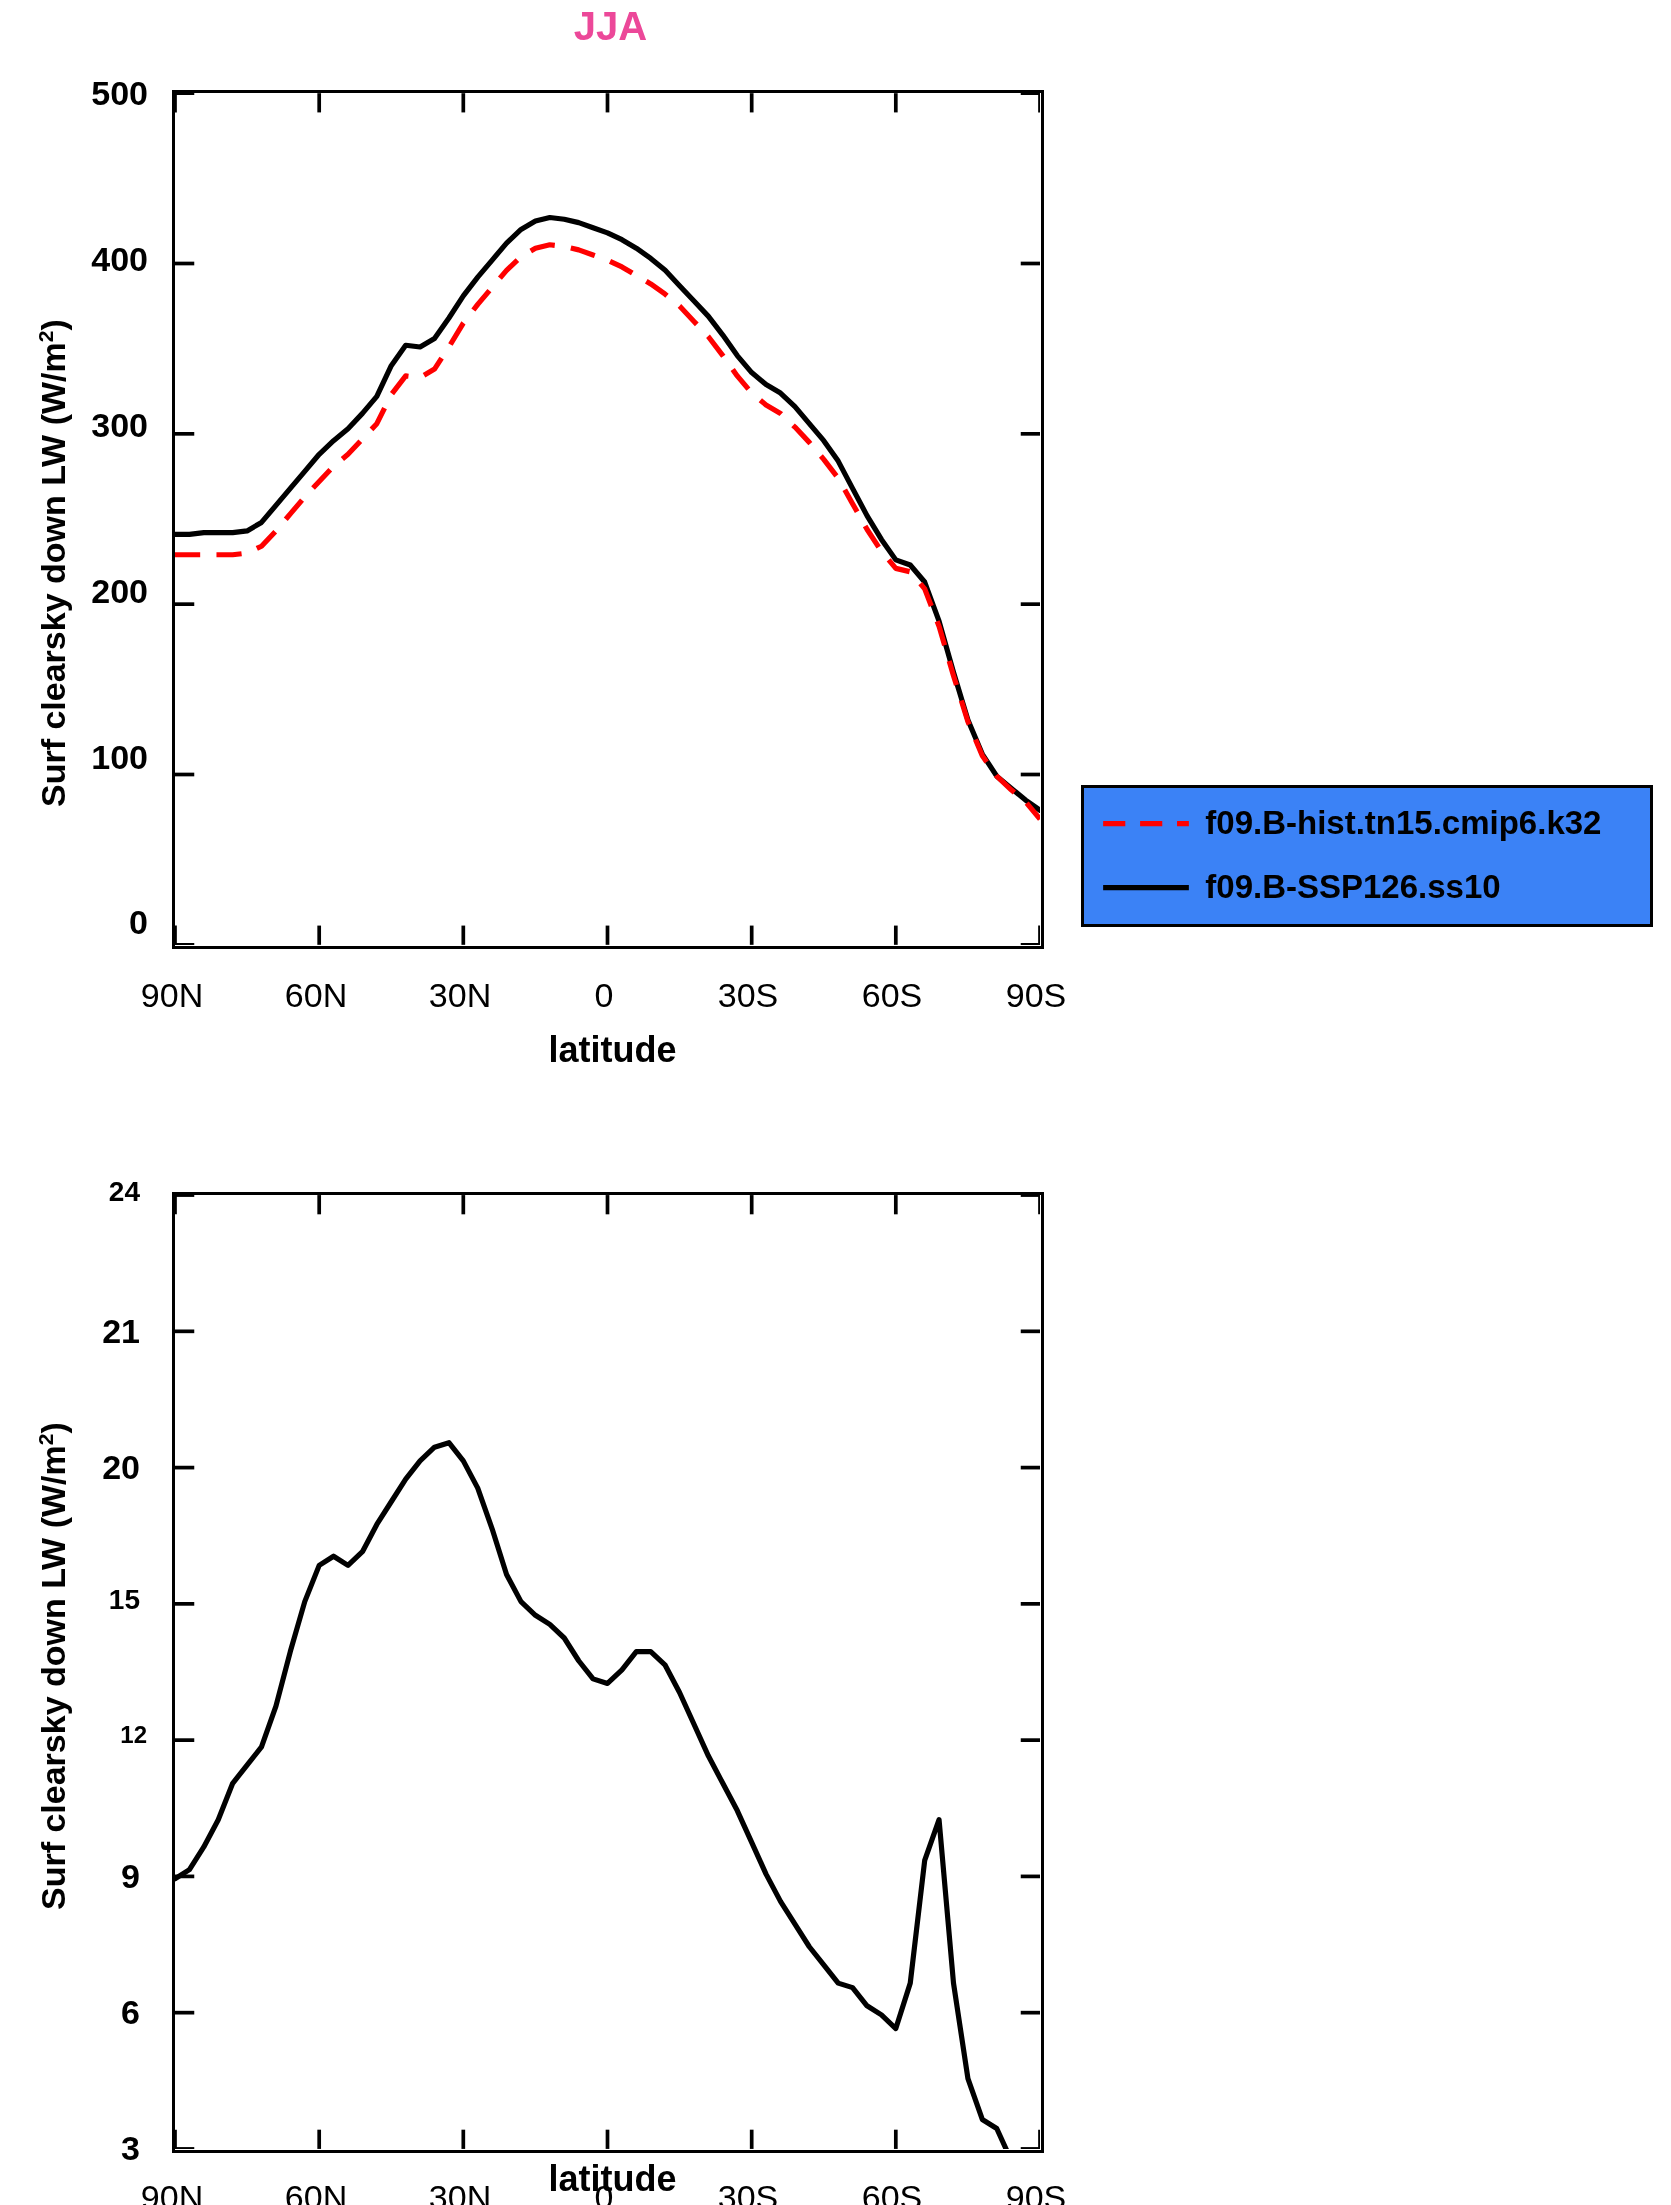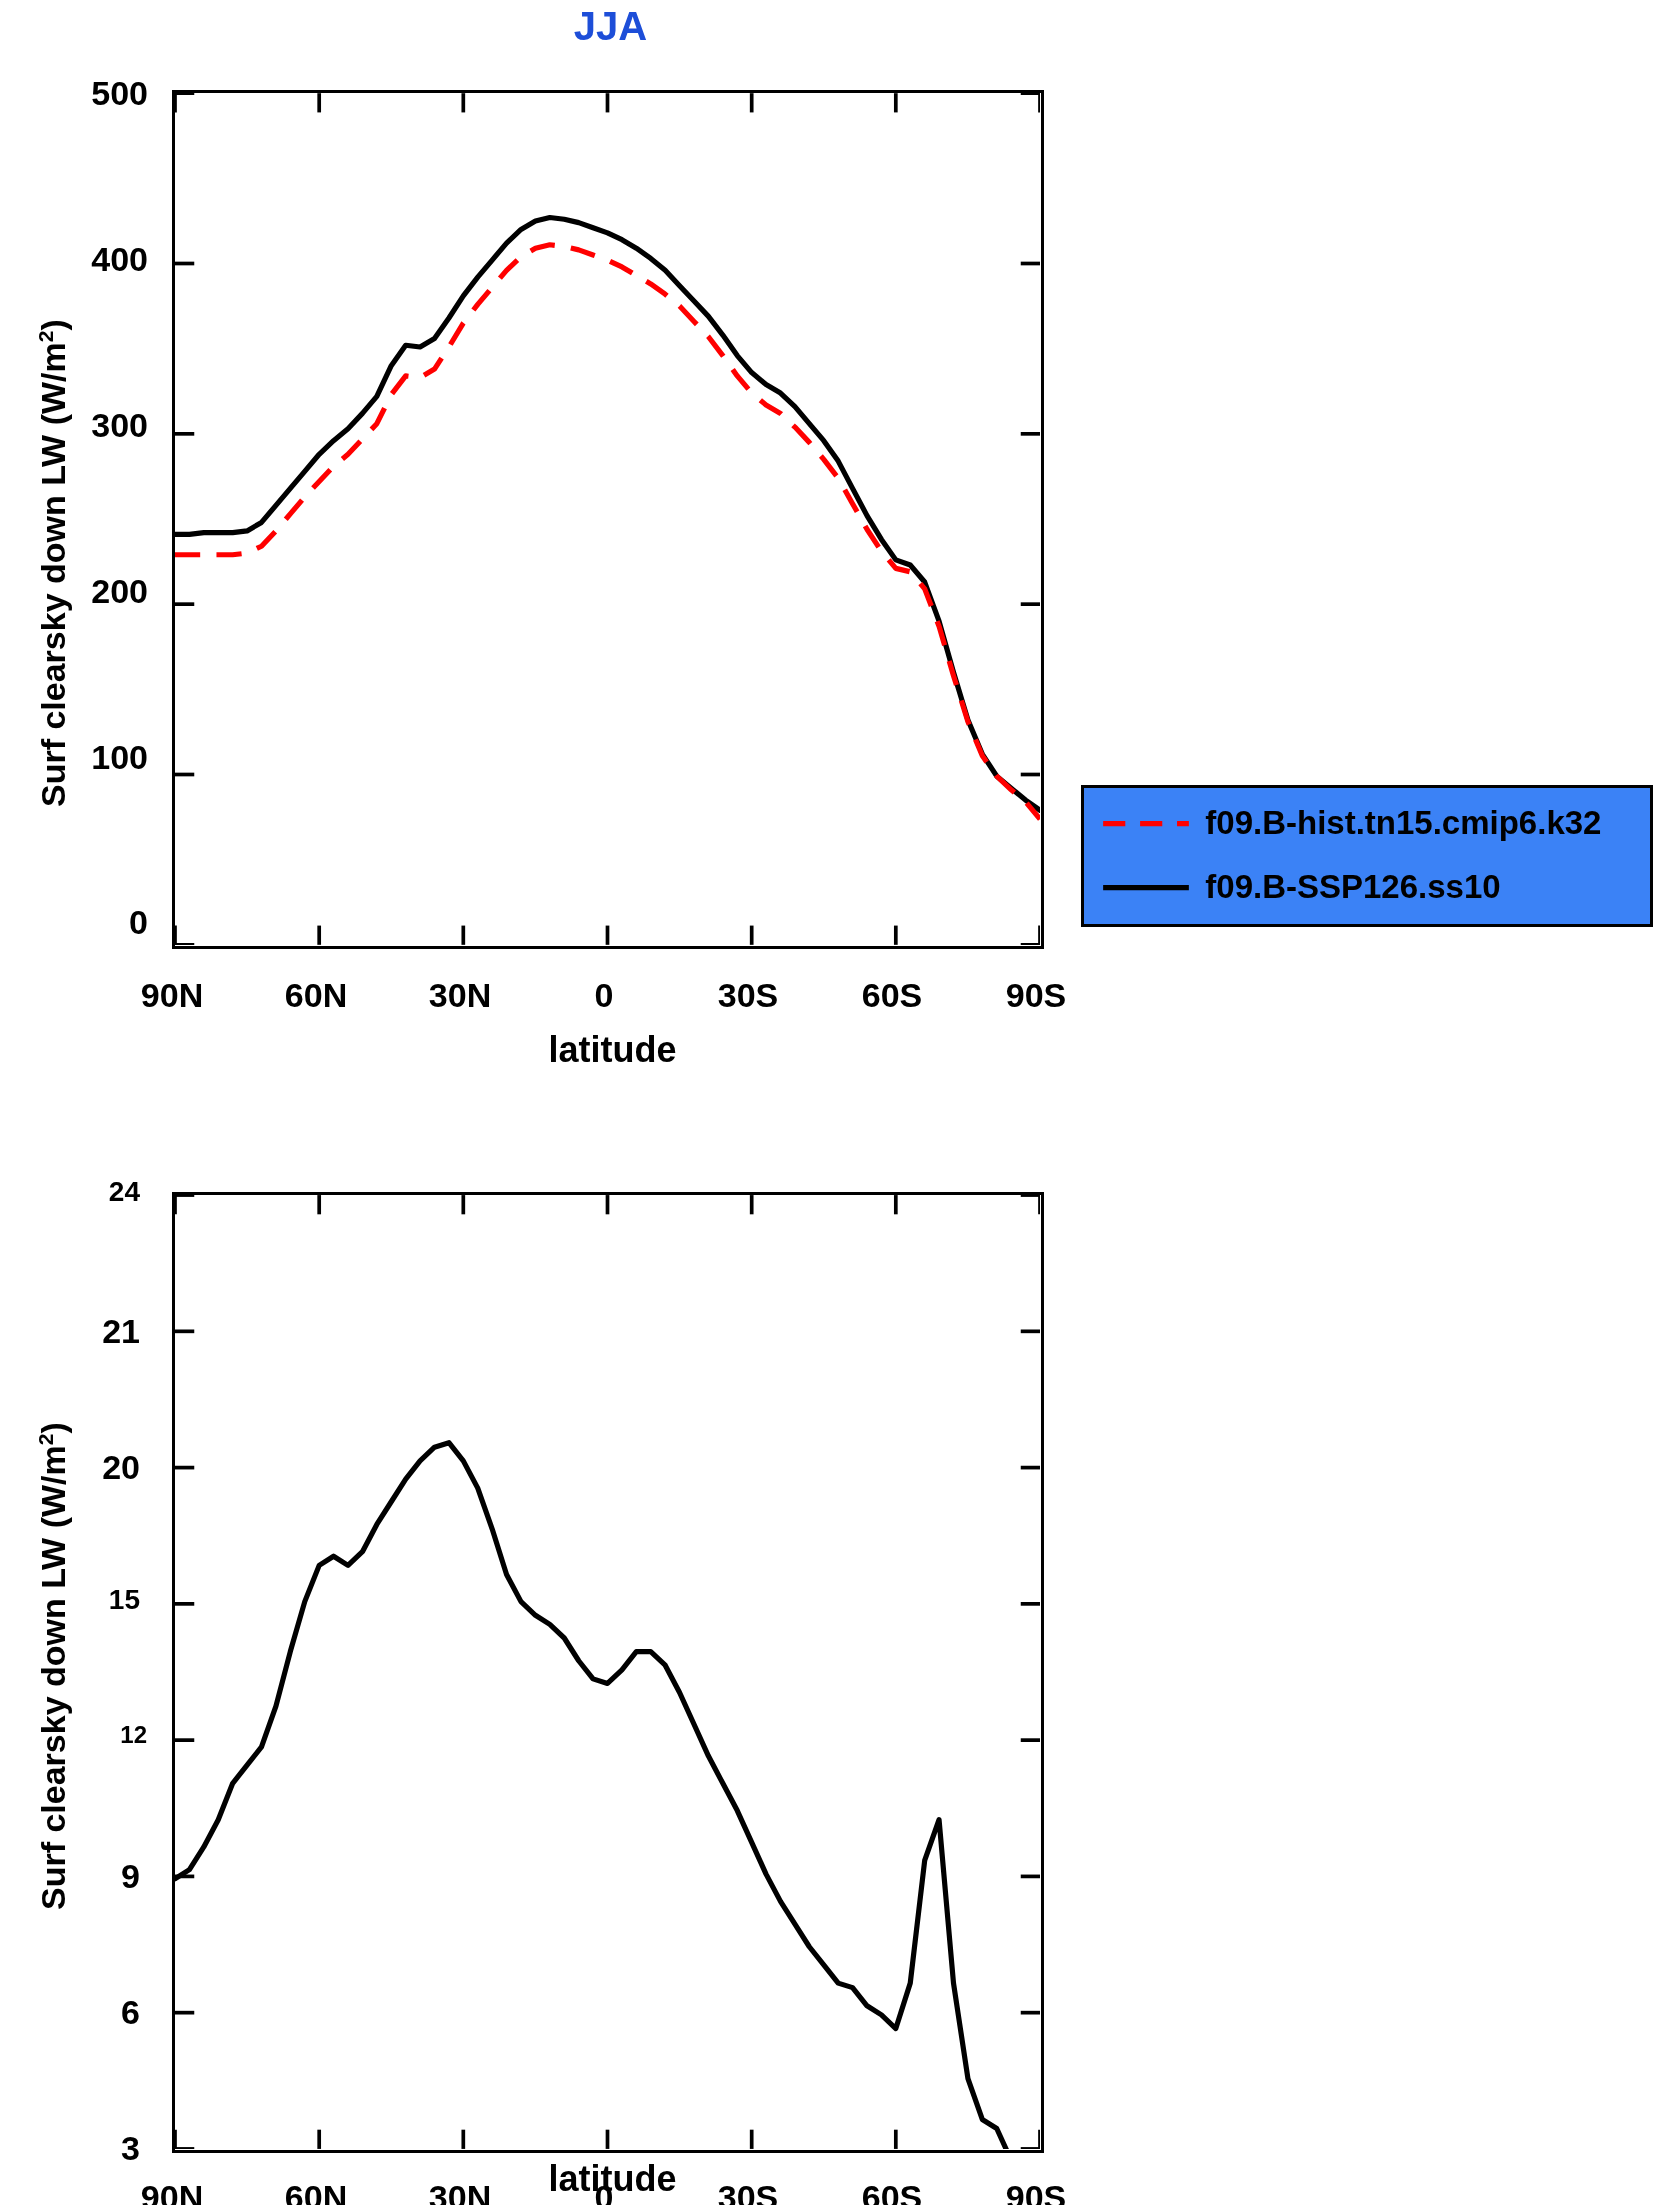--- a/index.html
+++ b/index.html
@@ -21,21 +21,21 @@
   }
 
   
   .panel {
     position: absolute;
   }
   .panel-title {
     position: absolute;
     text-align: center;
     font-weight: bold;
-    color: #1d4ed8;
+    color: #ec4899;
     white-space: nowrap;
   }
   .plot-frame {
     position: absolute;
     box-sizing: border-box;
     border: 3.7px solid #000;
     background: #fff;
   }
   .axis-label-y {
     position: absolute;
@@ -51,21 +51,21 @@
     white-space: nowrap;
   }
   .tick-label-y {
     position: absolute;
     font-weight: bold;
     text-align: right;
     white-space: nowrap;
   }
   .tick-label-x {
     position: absolute;
-    font-weight: bold;
+    font-weight: normal;
     text-align: center;
     white-space: nowrap;
   }
   .legend-box {
     position: absolute;
     box-sizing: border-box;
     border: 3px solid #000;
     background: #3b82f6;
   }
   .legend-row {

